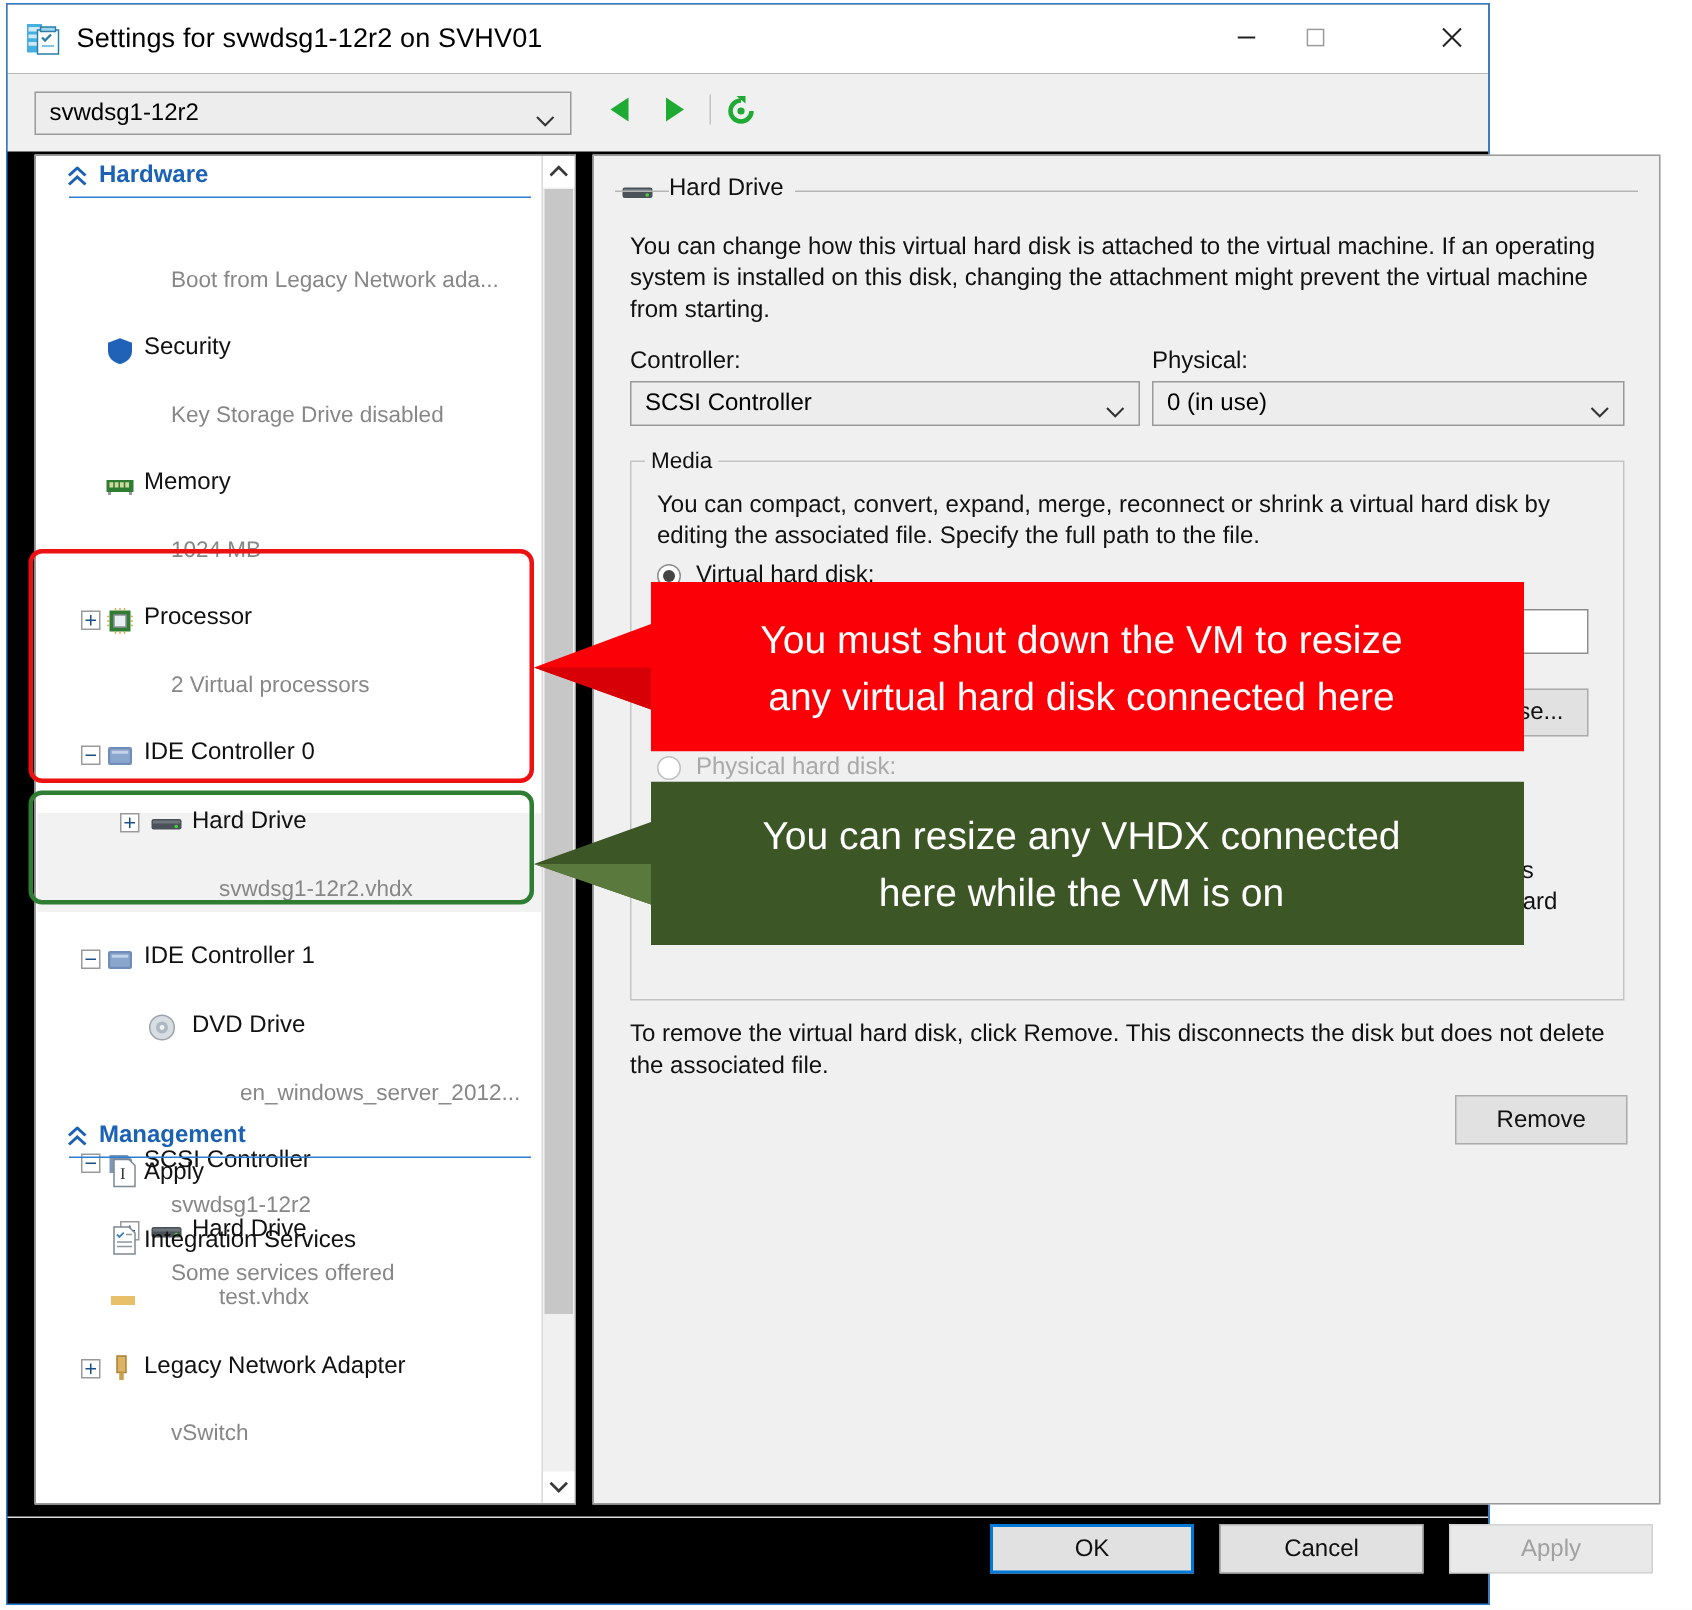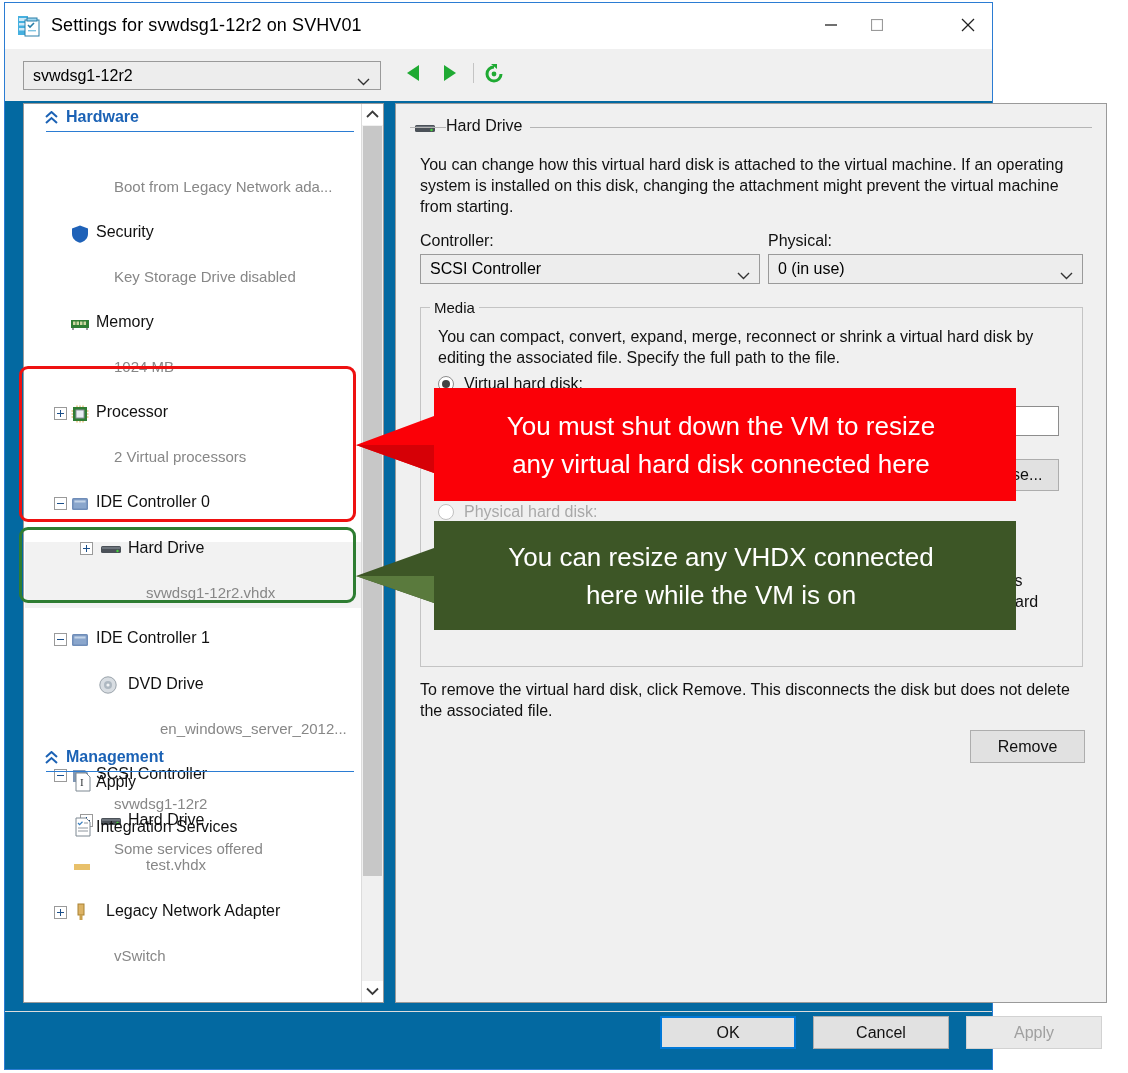--- a/index.html
+++ b/index.html
@@ -1,18 +1,18 @@
 <!DOCTYPE html>
 <html><head>
 <meta charset="utf-8">
 <style>
   html,body{margin:0;padding:0;background:#fff;}
   body{width:1128px;height:1073px;font-family:"Liberation Sans",sans-serif;-webkit-font-smoothing:antialiased;}
 
-  .window{position:absolute;left:4px;top:2px;width:989px;height:1068px;background:#0369a1;border:1px solid #2b7cd3;box-sizing:border-box;}
+  .window{position:absolute;left:4px;top:2px;width:989px;height:1068px;background:#000000;border:1px solid #2b7cd3;box-sizing:border-box;}
 
   
   .titlebar{position:absolute;left:0;top:0;width:100%;height:46px;background:#fff;}
   .title-icon{position:absolute;left:11px;top:10px;width:26px;height:26px;}
   .title-text{position:absolute;left:46px;top:12px;font-size:18px;color:#000;letter-spacing:.1px;white-space:nowrap;}
   .wbtn{position:absolute;top:0;width:46px;height:44px;cursor:default;}
   .wbtn svg{position:absolute;left:50%;top:50%;transform:translate(-50%,-50%);}
   .wbtn-min{right:138px;} .wbtn-max{right:92px;} .wbtn-close{right:1px;}
 
   
@@ -317,21 +317,21 @@
       </div>
 
       <div class="row" style="top:408px">
         <span class="exp plus" style="left:30px;top:5px;"></span>
         <span class="ico" style="left:50px;top:1px;">
           <svg width="14" height="20" viewBox="0 0 14 20">
               <rect x="4" y="2" width="6" height="11" fill="#dcb366" stroke="#a98232"></rect>
               <rect x="5.5" y="13" width="3" height="5" fill="#c9a04d"></rect>
             </svg>
         </span>
-        <span class="row-label" style="left:72px;margin-left:10px;">Legacy Network Adapter</span>
+        <span class="row-label" style="left:72px;">Legacy Network Adapter</span>
       </div>
       <div class="row sub" style="top:431px">
         <span class="row-sublabel" style="left:90px;">vSwitch</span>
       </div>
 
       <div class="sec" style="position:absolute;left:0;right:0;top:640px;">
         <span class="sec-chev">
           <svg width="15" height="14" viewBox="0 0 15 14">
               <path d="M2 6 L7.5 1 L13 6" fill="none" stroke="#1b62b5" stroke-width="2"></path>
               <path d="M2 12 L7.5 7 L13 12" fill="none" stroke="#1b62b5" stroke-width="2"></path>

